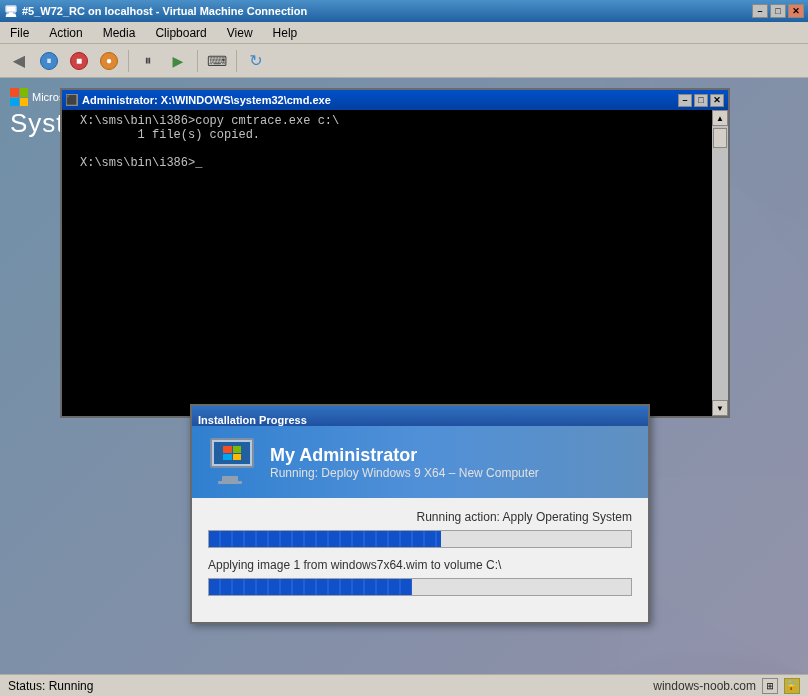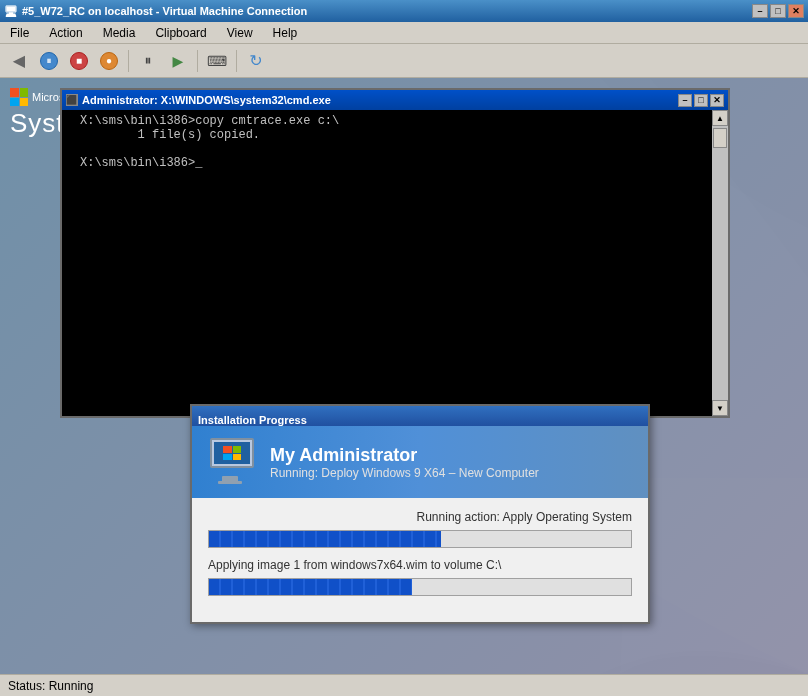--- a/index.html
+++ b/index.html
@@ -488,13 +488,22 @@
       </div>
     </div>
   </div>
 </div>
 
 <div class="status-bar">
   <div>
     <span>Status:</span>
     <span>Running</span>
   </div>
+  <div class="status-right">
+    <span class="status-website">windows-noob.com</span>
+    <div style="width:16px;height:16px;background:#d4d0c8;border:1px solid #888;display:flex;align-items:center;justify-content:center;">
+      <span style="font-size:9px;">⊞</span>
+    </div>
+    <div style="width:16px;height:16px;background:#c0b040;border:1px solid #a09030;display:flex;align-items:center;justify-content:center;">
+      <span style="font-size:10px;">🔒</span>
+    </div>
+  </div>
 </div>
 
 </body></html>

